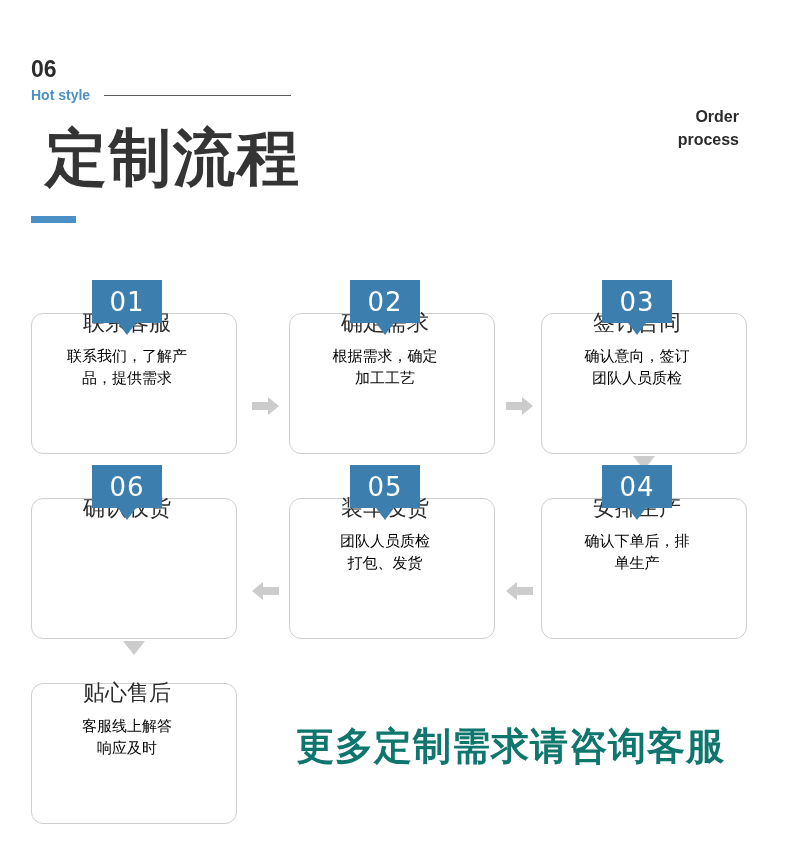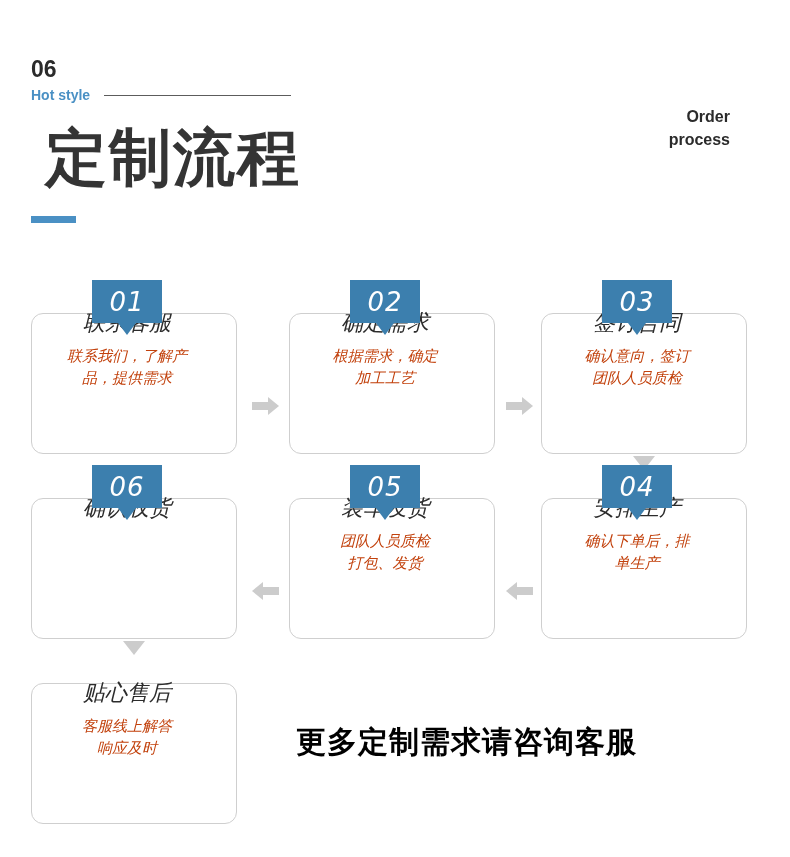--- a/index.html
+++ b/index.html
@@ -61,21 +61,21 @@
 
   .title-underline {
     position: absolute;
     left: 31px; top: 216px;
     width: 45px; height: 7px;
     background: #4a90c4;
   }
 
   .order-process {
     position: absolute;
-    right: 60px; top: 105px;
+    right: 51px; top: 105px;
     text-align: right;
     font-size: 16px;
     font-weight: bold;
     color: #2b2b2b;
     line-height: 1.45;
   }
 
   
   .flow { position: absolute; left: 0; top: 280px; width: 790px; }
 
@@ -84,21 +84,20 @@
     height: 185px;
     width: 790px;
   }
 
   
   .cell {
     position: absolute;
     top: 0;
     width: 192px;
     height: 185px;
-    font-style: italic;
   }
   .col1 { left: 31px; }
   .col2 { left: 289px; }
   .col3 { left: 541px; }
 
   .card {
     position: absolute;
     left: 0; top: 33px;
     width: 206px;
     height: 141px;
@@ -148,21 +147,21 @@
     line-height: 1;
     font-family: "DejaVu Sans", "Liberation Sans", sans-serif;
   }
 
   .card-desc {
     position: absolute;
     left: 8px; right: 8px;
     top: 66px;
     text-align: center;
     font-size: 15px;
-    color: #c2410c;
+    color: #000000;
     line-height: 1.45;
     font-family: "DejaVu Sans", "Liberation Sans", sans-serif;
     white-space: pre-line;
   }
 
   
   .arrow-h {
     position: absolute;
     top: 117px;
     width: 0; height: 0;
@@ -193,23 +192,23 @@
     border-left: 11px solid transparent;
     border-right: 11px solid transparent;
     border-top: 14px solid #cccccc;
   }
 
   
   .cta {
     position: absolute;
     left: 296px;
     top: 727px;
-    font-size: 30px;
-    font-weight: bold;
-    color: #000000;
+    font-size: 38px;
+    font-weight: bold;
+    color: #0f766e;
     letter-spacing: 1px;
     line-height: 1;
     font-family: "DejaVu Sans", "Liberation Sans", sans-serif;
     white-space: nowrap;
   }
 </style>
 </head>
 <body>
 
 <div class="header">

